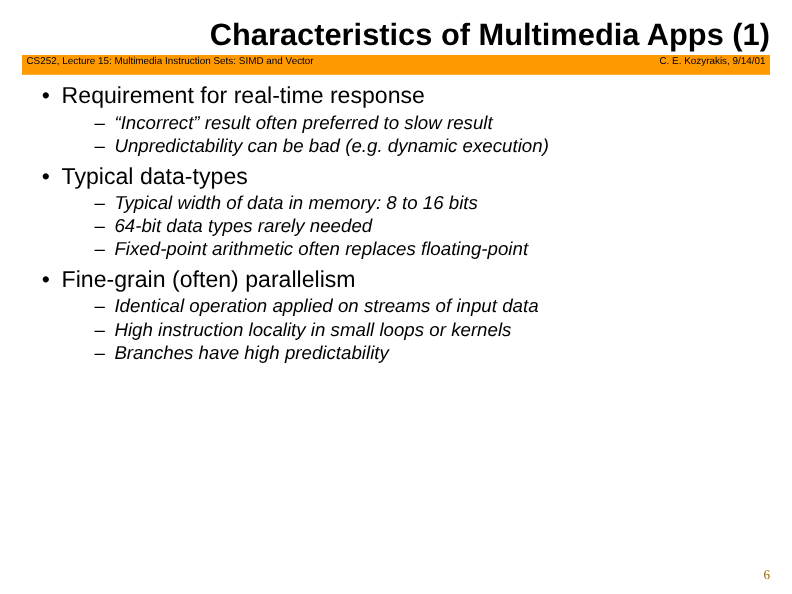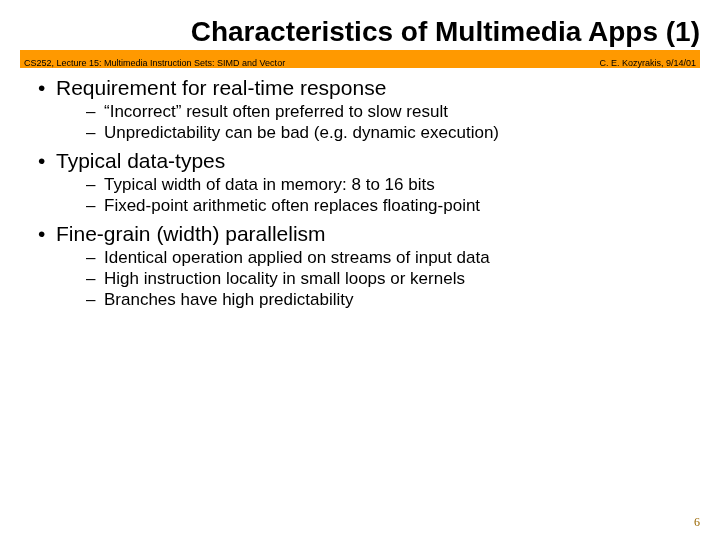--- a/index.html
+++ b/index.html
@@ -22,21 +22,21 @@
     font-weight: bold;
     text-align: right;
     margin: 6px 0 2px 0;
   }
   .banner {
     background: #ff9900;
     width: 100%;
     height: 18px;
     display: flex;
     justify-content: space-between;
-    align-items: flex-end;
+    align-items: flex-start;
     font-size: 9px;
     padding: 0 4px;
     box-sizing: border-box;
   }
   ul.top {
     list-style: none;
     padding: 0 0 0 18px;
     margin: 8px 0 0 0;
   }
   ul.top > li {
@@ -48,20 +48,21 @@
   ul.top > li::before {
     content: "•";
     position: absolute;
     left: 0;
     top: 0;
   }
   ul.sub {
     list-style: none;
     padding: 0 0 0 30px;
     margin: 2px 0 6px 0;
+    font-style: italic;
   }
   ul.sub > li {
     font-size: 17px;
     margin: 1px 0;
     position: relative;
     padding-left: 18px;
   }
   ul.sub > li::before {
     content: "–";
     position: absolute;
@@ -94,25 +95,26 @@
       <span>Requirement for real-time response</span>
       <ul class="sub">
         <li>“Incorrect” result often preferred to slow result</li>
         <li>Unpredictability can be bad (e.g. dynamic execution)</li>
       </ul>
     </li>
     <li>
       <span>Typical data-types</span>
       <ul class="sub">
         <li>Typical width of data in memory: 8 to 16 bits</li>
+        <li>64-bit data types rarely needed</li>
         <li>Fixed-point arithmetic often replaces floating-point</li>
       </ul>
     </li>
     <li>
-      <span>Fine-grain (width) parallelism</span>
+      <span>Fine-grain (often) parallelism</span>
       <ul class="sub">
         <li>Identical operation applied on streams of input data</li>
         <li>High instruction locality in small loops or kernels</li>
         <li>Branches have high predictability</li>
       </ul>
     </li>
   </ul>
 
 </div>
 

